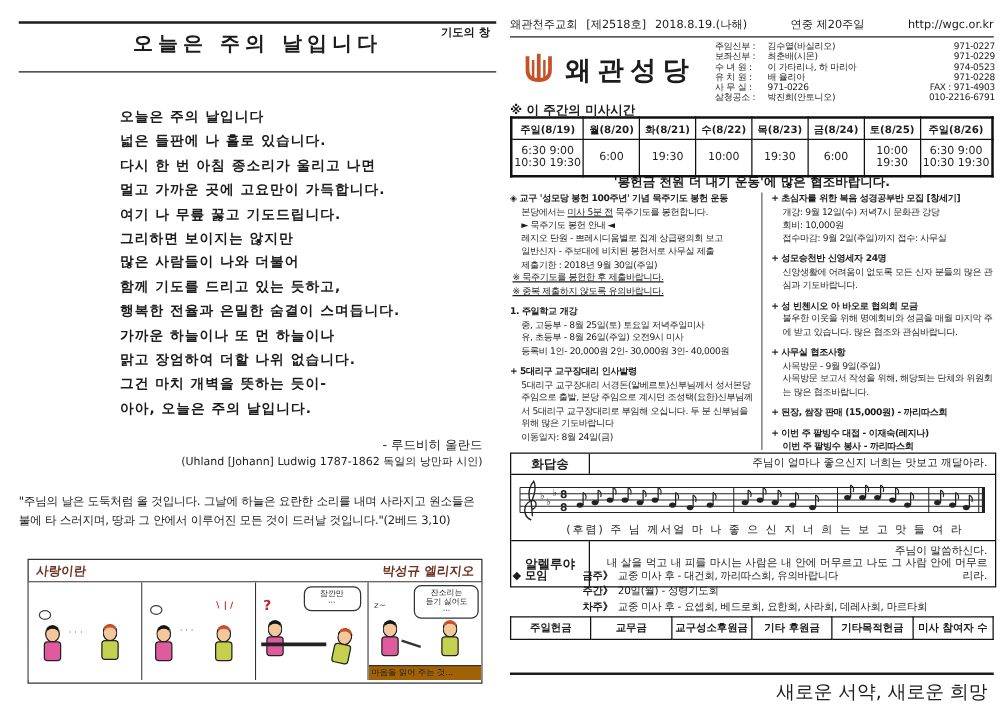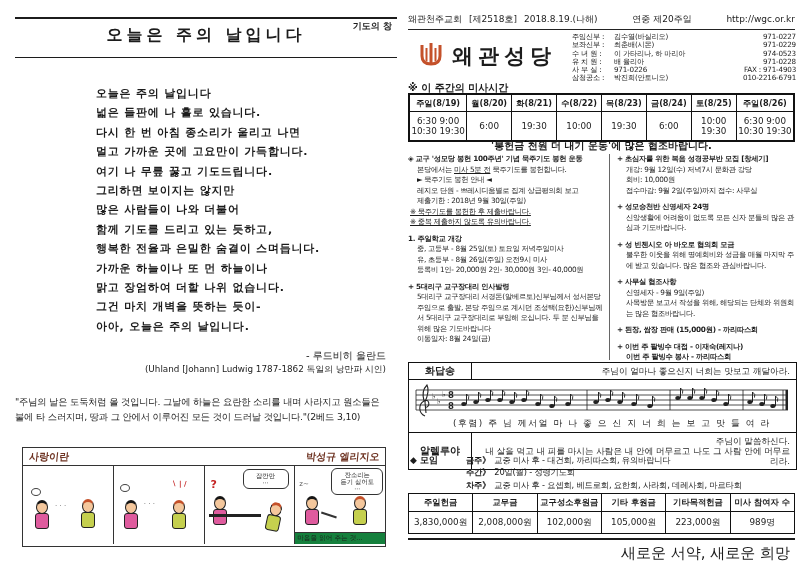--- a/index.html
+++ b/index.html
@@ -37,21 +37,21 @@
   .man{--shirt:#c5d04e;}
   .man::before{border-top-color:#c4512a;}
   .run{transform:rotate(12deg);}
   .mark{position:absolute;font-size:7px;color:#555;white-space:nowrap;}
   .mark.red{color:#c42222;font-weight:bold;font-size:11px;}
   .puff{position:absolute;width:8px;height:6px;border:1px solid #444;border-radius:50%;background:#fff;}
   .bubble{position:absolute;border:1px solid #333;border-radius:6px;background:#fff;
           font-size:6.3px;line-height:7px;padding:2px 3px;text-align:center;}
   .desk{position:absolute;height:3px;background:#222;}
   .steth{position:absolute;width:16px;height:1.5px;background:#333;transform:rotate(18deg);}
-  .cap{position:absolute;left:0;right:0;bottom:0;border-top:1px solid #333;background:#15803d;
+  .cap{position:absolute;left:0;right:0;bottom:0;border-top:1px solid #333;background:#a16207;
        font-size:6.6px;padding:1px 2px;}
   .pre{white-space:pre-line;}
 
   
   .page-right{position:absolute;left:400px;top:0;width:400px;height:565px;}
   .masthead{position:absolute;left:8px;top:13px;width:387px;display:flex;justify-content:space-between;
             align-items:baseline;font-size:9px;border-bottom:1.5px solid #222;padding-bottom:3px;}
   .mh-left{display:flex;gap:7px;}
   .logo-icon{position:absolute;left:16px;top:40px;}
   .church-name{position:absolute;left:52px;top:42px;font-size:21px;font-weight:bold;letter-spacing:5px;}
@@ -267,20 +267,21 @@
 
     <div class="banner">'봉헌금 천원 더 내기 운동'에 많은 협조바랍니다.</div>
 
     <div class="cols">
       <div class="col-l">
         <div class="nitem">
           <div class="nhead"><span>◈</span> <span>교구 '성모당 봉헌 100주년' 기념 묵주기도 봉헌 운동</span></div>
           <div class="nline"><span>본당에서는 </span><span class="u">미사 5분 전</span><span> 묵주기도를 봉헌합니다.</span></div>
           <div class="nline">► 묵주기도 봉헌 안내 ◄</div>
           <div class="nline">레지오 단원 - 쁘레시디움별로 집계 상급평의회 보고</div>
+          <div class="nline">일반신자 - 주보대에 비치된 봉헌서로 사무실 제출</div>
           <div class="nline">제출기한 : 2018년 9월 30일(주일)</div>
           <div class="nline ul-line" style="padding-left:2px;">※ 묵주기도를 봉헌한 후 제출바랍니다.</div>
           <div class="nline ul-line" style="padding-left:2px;">※ 중복 제출하지 않도록 유의바랍니다.</div>
         </div>
         <div class="nitem">
           <div class="nhead"><span>1.</span> <span>주일학교 개강</span></div>
           <div class="nline">중, 고등부 - 8월 25일(토) 토요일 저녁주일미사</div>
           <div class="nline">유, 초등부 - 8월 26일(주일) 오전9시 미사</div>
           <div class="nline">등록비 1인- 20,000원  2인- 30,000원  3인- 40,000원</div>
         </div>
@@ -301,21 +302,21 @@
         <div class="nitem">
           <div class="nhead"><span>+</span> <span>성모승천반 신영세자 24명</span></div>
           <div class="nline wrap">신앙생활에 어려움이 없도록 모든 신자 분들의 많은 관심과 기도바랍니다.</div>
         </div>
         <div class="nitem">
           <div class="nhead"><span>+</span> <span>성 빈첸시오 아 바오로 협의회 모금</span></div>
           <div class="nline wrap">불우한 이웃을 위해 명예회비와 성금을 매월 마지막 주에 받고 있습니다. 많은 협조와 관심바랍니다.</div>
         </div>
         <div class="nitem">
           <div class="nhead"><span>+</span> <span>사무실 협조사항</span></div>
-          <div class="nline">신영세자 - 9월 9일(주일)</div>
+          <div class="nline">사목방문 - 9월 9일(주일)</div>
           <div class="nline wrap">사목방문 보고서 작성을 위해, 해당되는 단체와 위원회는 많은 협조바랍니다.</div>
         </div>
         <div class="nitem">
           <div class="nhead"><span>+</span> <span>된장, 쌈장 판매 (15,000원) - 까리따스회</span></div>
         </div>
         <div class="nitem">
           <div class="nhead"><span>+</span> <span>이번 주 팥빙수 대접 - 이재숙(레지나)</span></div>
           <div class="nline" style="font-weight:bold;">이번 주 팥빙수 봉사 - 까리따스회</div>
         </div>
       </div>
@@ -398,27 +399,19 @@
     <table class="fin">
       <tbody>
           <tr>
         <th>주일헌금</th>
         <th>교무금</th>
         <th>교구성소후원금</th>
         <th>기타 후원금</th>
         <th>기타목적헌금</th>
         <th>미사 참여자 수</th>
       </tr>
-      <tr>
-        <td>3,830,000원</td>
-        <td>2,008,000원</td>
-        <td>102,000원</td>
-        <td>105,000원</td>
-        <td>223,000원</td>
-        <td>989명</td>
-      </tr>
     </tbody>
       </table>
 
     <div class="rule rp-rule-bottom"></div>
     <div class="rp-footer">새로운 서약, 새로운 희망</div>
   </section>
 </div>
 
 </body></html>

